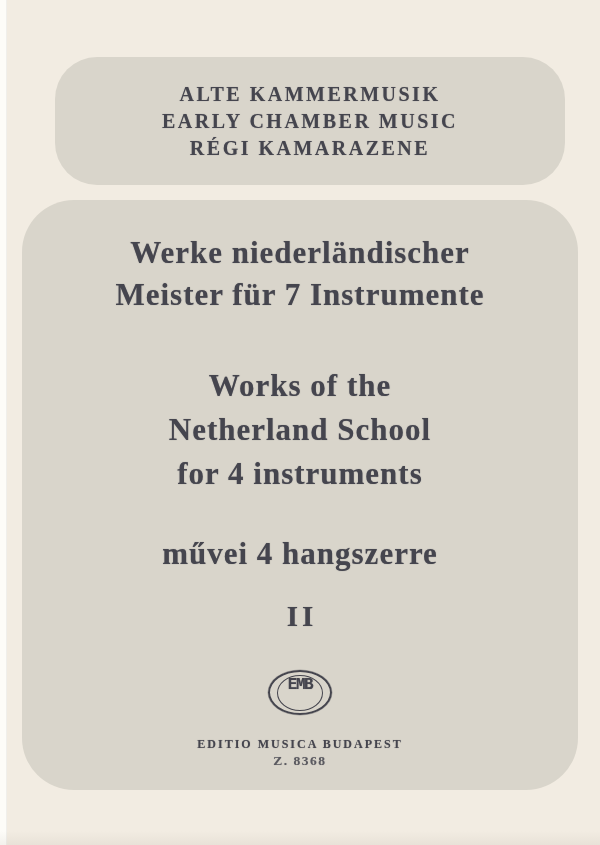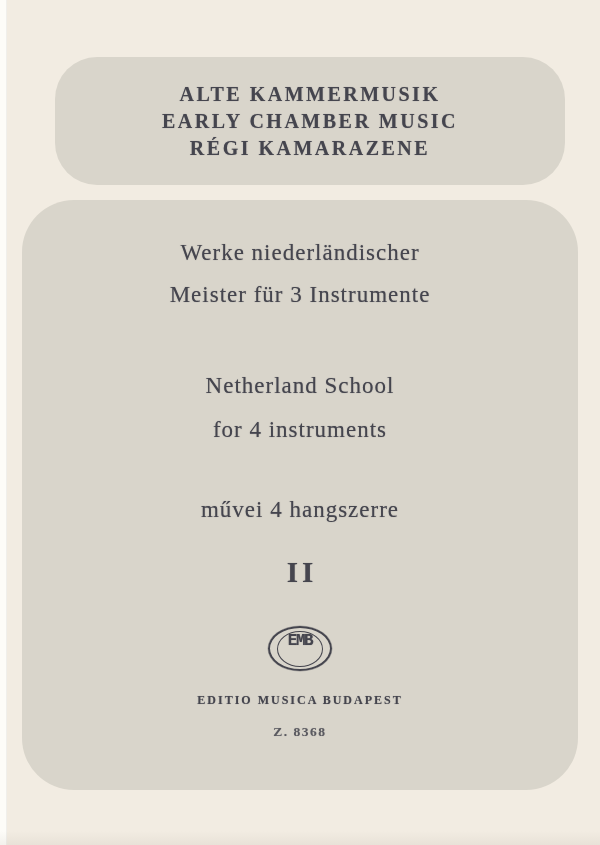--- a/index.html
+++ b/index.html
@@ -53,22 +53,22 @@
     position:absolute;left:22px;top:200px;
     width:556px;height:590px;
     background:var(--panel-bg);
     border-radius:52px;
     display:flex;flex-direction:column;
     align-items:center;
     color:var(--ink);
     text-align:center;
   }
   .title-line{
-    font-weight:normal;
-    font-size:23px;
+    font-weight:bold;
+    font-size:31px;
     line-height:42px;
     letter-spacing:1px;
     white-space:nowrap;
     text-shadow:0 0 1px rgba(64,64,74,0.5);
   }
   .group-de{margin-top:32px;}
   .group-en{margin-top:48px;}
   .group-en .title-line{line-height:44px;}
   .group-hu{margin-top:36px;}
   .group-hu .title-line{line-height:44px;}
@@ -102,21 +102,21 @@
     text-shadow:0 0 1px rgba(64,64,74,0.5);
   }
   .publisher{
     margin-top:22px;
     font-weight:bold;
     font-size:12px;
     letter-spacing:2px;
     text-shadow:0 0 1px rgba(64,64,74,0.45);
   }
   .plate{
-    margin-top:16px;
+    margin-top:1px;
     font-weight:bold;
     font-size:13.5px;
     letter-spacing:1.5px;
     opacity:0.85;
     text-shadow:0 0 1px rgba(64,64,74,0.4);
   }
   
   .bottom-shade{
     position:absolute;left:0;bottom:0;width:600px;height:14px;
     background:linear-gradient(180deg, rgba(0,0,0,0) 0%, rgba(120,110,95,0.08) 100%);
@@ -132,24 +132,25 @@
   <div class="banner paper">
     <div class="line">ALTE KAMMERMUSIK</div>
     <div class="line">EARLY CHAMBER MUSIC</div>
     <div class="line">RÉGI KAMARAZENE</div>
   </div>
 
   <div class="panel paper">
 
     <div class="group-de">
       <div class="title-line">Werke niederländischer</div>
-      <div class="title-line">Meister für 3 Instrumente</div>
+      <div class="title-line">Meister für 7 Instrumente</div>
     </div>
 
     <div class="group-en">
+      <div class="title-line">Works of the</div>
       <div class="title-line">Netherland School</div>
       <div class="title-line">for 4 instruments</div>
     </div>
 
     <div class="group-hu">
       <div class="title-line">művei 4 hangszerre</div>
     </div>
 
     <div class="volume">II</div>
 

